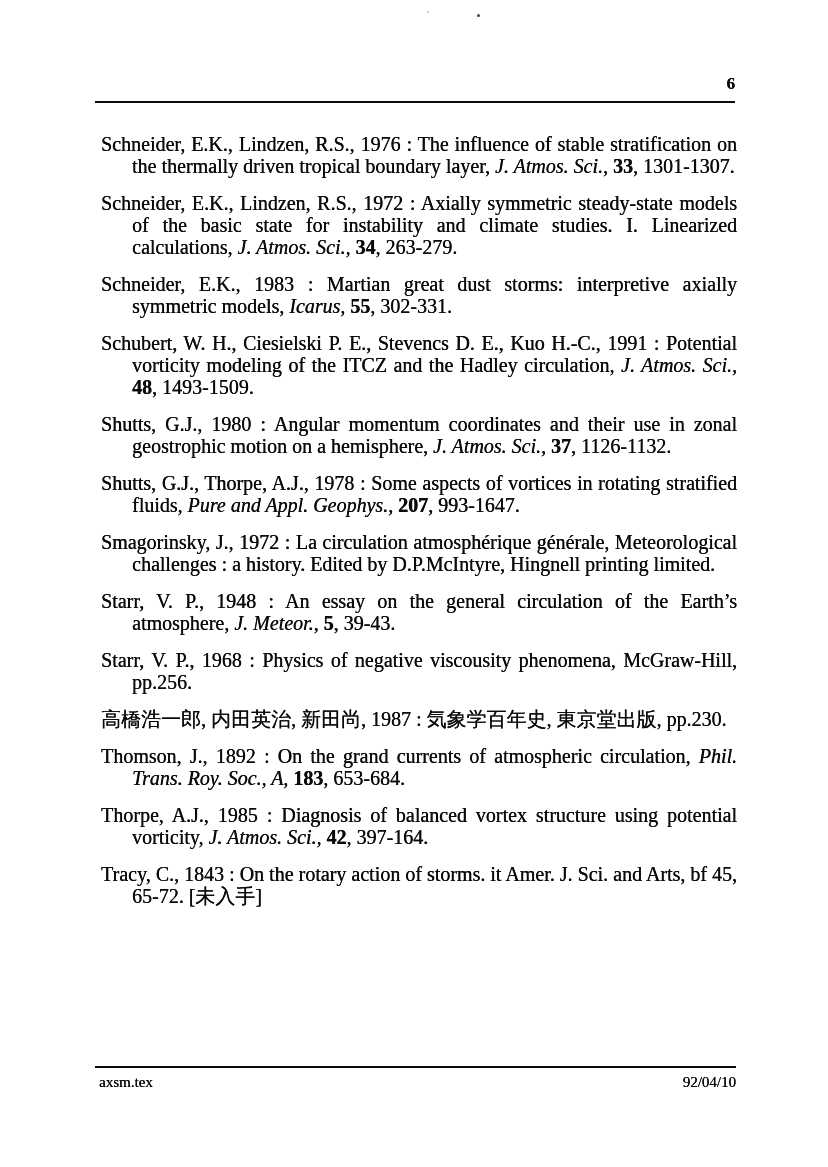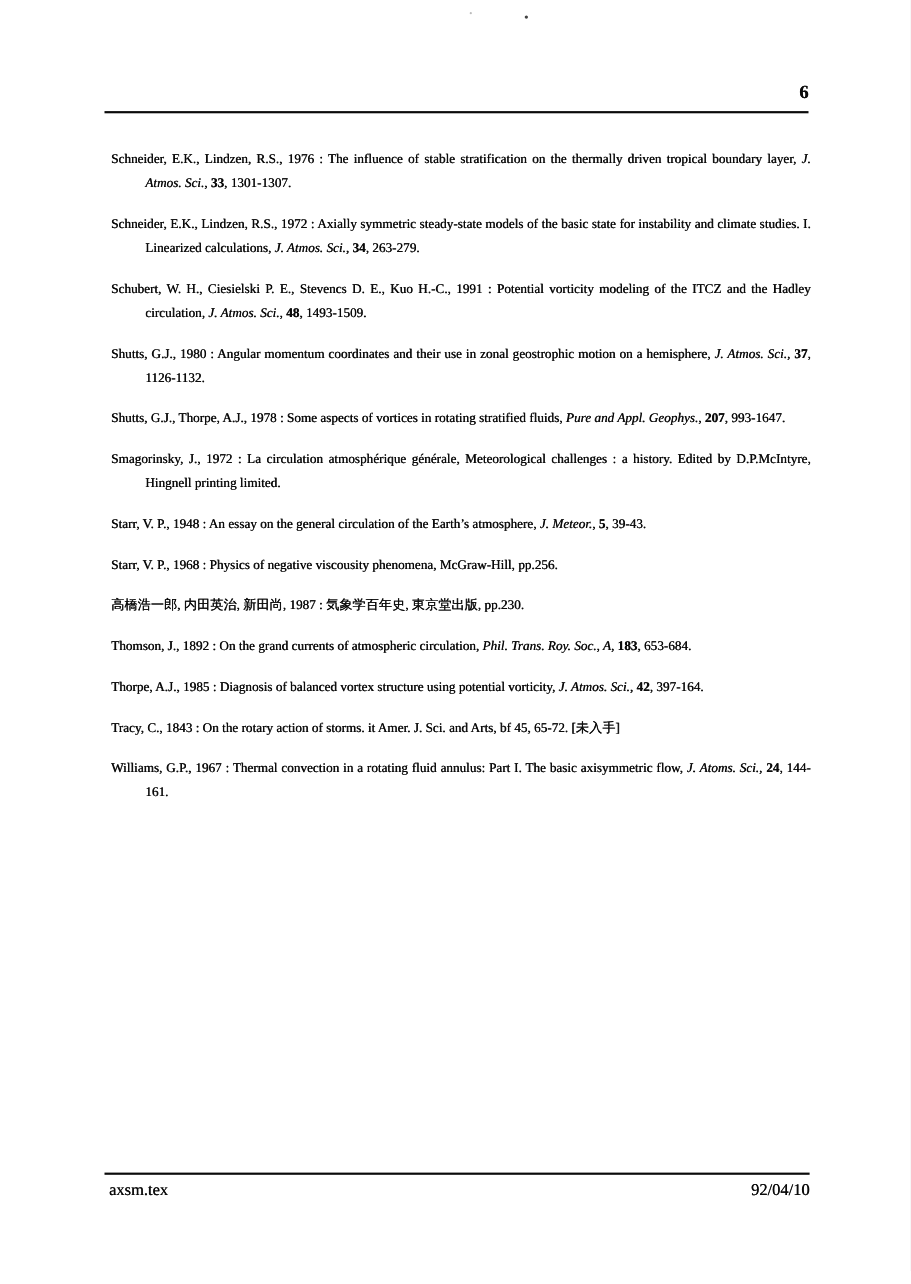--- a/index.html
+++ b/index.html
@@ -16,21 +16,21 @@
   .speck-a{left:477px;top:14px;width:3px;height:3px;}
   .speck-b{left:427px;top:11px;width:2px;height:2px;background:#bbb;}
   .pagenum-row{
     position:absolute;left:95px;top:74px;width:640px;
     text-align:right;font-size:17px;font-weight:700;
     text-shadow:0.3px 0 0 currentColor;
   }
   .headrule{position:absolute;left:95px;top:101px;width:640px;height:2px;background:#0b0b0b;}
   .refs{
     position:absolute;left:101px;top:133px;width:636px;
-    font-size:12px;line-height:22px;
+    font-size:20px;line-height:22px;
     text-shadow:0.3px 0 0 currentColor;
   }
   .ref{
     margin:0 0 15px 0;
     padding-left:31px;text-indent:-31px;
     text-align:justify;
   }
   .ref .it{font-style:italic;}
   .ref .bf{font-weight:700;}
   .footrule{position:absolute;left:95px;top:1066px;width:641px;height:2px;background:#0b0b0b;}
@@ -51,31 +51,31 @@
   <div class="scan-speck speck-b"></div>
 
   <div class="pagenum-row">
     <span>6</span>
   </div>
   <div class="headrule"></div>
 
   <div class="refs" id="refs">
       <p class="ref"><span>Schneider, E.K., Lindzen, R.S., 1976 : The influence of stable stratification on the thermally driven tropical boundary layer, </span><span class="it">J. Atmos. Sci.,</span><span> </span><span class="bf">33</span><span>, 1301-1307.</span></p>
       <p class="ref"><span>Schneider, E.K., Lindzen, R.S., 1972 : Axially symmetric steady-state models of the basic state for instability and climate studies. I. Linearized calculations, </span><span class="it">J. Atmos. Sci.,</span><span> </span><span class="bf">34</span><span>, 263-279.</span></p>
+      <p class="ref"><span>Schneider, E.K., 1983 : Martian great dust storms: interpretive axially symmetric models, </span><span class="it">Icarus,</span><span> </span><span class="bf">55</span><span>, 302-331.</span></p>
       <p class="ref"><span>Schubert, W. H., Ciesielski P. E., Stevencs D. E., Kuo H.-C., 1991 : Potential vorticity modeling of the ITCZ and the Hadley circulation, </span><span class="it">J. Atmos. Sci.,</span><span> </span><span class="bf">48</span><span>, 1493-1509.</span></p>
       <p class="ref"><span>Shutts, G.J., 1980 : Angular momentum coordinates and their use in zonal geostrophic motion on a hemisphere, </span><span class="it">J. Atmos. Sci.,</span><span> </span><span class="bf">37</span><span>, 1126-1132.</span></p>
       <p class="ref"><span>Shutts, G.J., Thorpe, A.J., 1978 : Some aspects of vortices in rotating stratified fluids, </span><span class="it">Pure and Appl. Geophys.,</span><span> </span><span class="bf">207</span><span>, 993-1647.</span></p>
       <p class="ref"><span>Smagorinsky, J., 1972 : La circulation atmosphérique générale, Meteorological challenges : a history. Edited by D.P.McIntyre, Hingnell printing limited.</span></p>
       <p class="ref"><span>Starr, V. P., 1948 : An essay on the general circulation of the Earth’s atmosphere, </span><span class="it">J. Meteor.,</span><span> </span><span class="bf">5</span><span>, 39-43.</span></p>
       <p class="ref"><span>Starr, V. P., 1968 : Physics of negative viscousity phenomena, McGraw-Hill, pp.256.</span></p>
       <p class="ref"><span>高橋浩一郎, 内田英治, 新田尚, 1987 : 気象学百年史, 東京堂出版, pp.230.</span></p>
       <p class="ref"><span>Thomson, J., 1892 : On the grand currents of atmospheric circulation, </span><span class="it">Phil. Trans. Roy. Soc., A,</span><span> </span><span class="bf">183</span><span>, 653-684.</span></p>
       <p class="ref"><span>Thorpe, A.J., 1985 : Diagnosis of balanced vortex structure using potential vorticity, </span><span class="it">J. Atmos. Sci.,</span><span> </span><span class="bf">42</span><span>, 397-164.</span></p>
       <p class="ref"><span>Tracy, C., 1843 : On the rotary action of storms. it Amer. J. Sci. and Arts, bf 45, 65-72. [未入手]</span></p>
-      <p class="ref"><span>Williams, G.P., 1967 : Thermal convection in a rotating fluid annulus: Part I. The basic axisymmetric flow, </span><span class="it">J. Atoms. Sci.,</span><span> </span><span class="bf">24</span><span>, 144-161.</span></p>
     </div>
 
   <div class="footrule"></div>
   <div class="footer">
     <span class="fname">axsm.tex</span>
     <span>92/04/10</span>
   </div>
 </div>
 
 </body></html>

